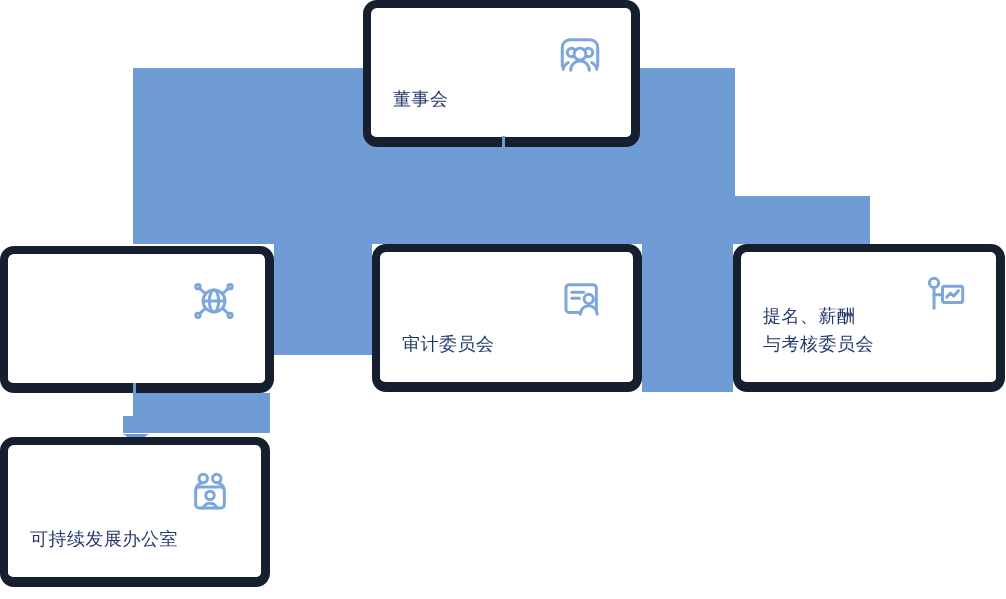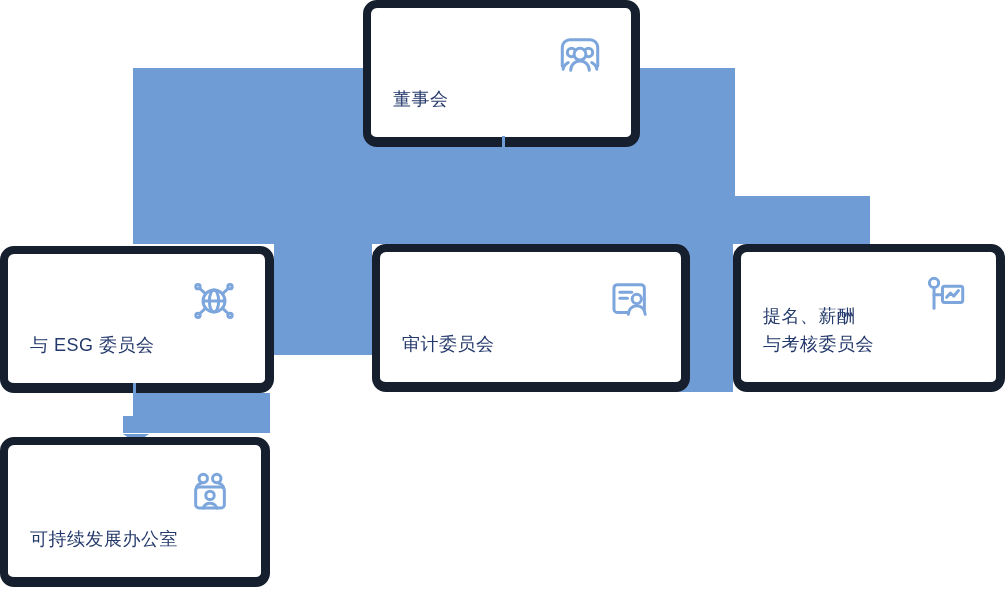--- a/index.html
+++ b/index.html
@@ -38,21 +38,21 @@
     background: #ffffff;
     border: 8px solid #161f2d;
     border-right-width: 9px;
     border-bottom-width: 10px;
     border-radius: 14px;
     box-sizing: border-box;
     z-index: 3;
   }
   .node-board      { left: 363px; top: 0px;   width: 277px; height: 147px; }
   .node-strategy   { left: 0px;   top: 246px; width: 274px; height: 147px; }
-  .node-audit      { left: 372px; top: 244px; width: 318px; height: 148px; }
+  .node-audit      { left: 372px; top: 244px; width: 270px; height: 148px; }
   .node-nomination { left: 733px; top: 244px; width: 272px; height: 148px; }
   .node-office     { left: 0px;   top: 437px; width: 270px; height: 150px; }
 
   .node .label {
     position: absolute;
     left: 22px;
     bottom: 24px;
     color: #24396b;
     font-size: 18px;
     font-weight: 500;
@@ -115,21 +115,20 @@
         <circle cx="51" cy="15" r="2.6"></circle>
         <circle cx="13" cy="49" r="2.6"></circle>
         <circle cx="51" cy="49" r="2.6"></circle>
         <path d="M15.5 17.5 L21.5 23"></path>
         <path d="M48.5 17.5 L42.5 23"></path>
         <path d="M15.5 46.5 L21.5 41"></path>
         <path d="M48.5 46.5 L42.5 41"></path>
       </svg>
     </span>
     <div class="label">
-      <span>与 ESG 委员会</span>
     </div>
   </div>
 
   <div class="node node-audit">
     <span class="icon">
       <svg viewBox="0 0 64 64" fill="none" stroke="currentColor" stroke-width="3" stroke-linecap="round" stroke-linejoin="round">
         <rect x="13" y="15" width="36" height="33" rx="4"></rect>
         <path d="M20 24 h14"></path>
         <path d="M20 31 h9"></path>
         <circle cx="40" cy="32" r="5.5" fill="#ffffff"></circle>

